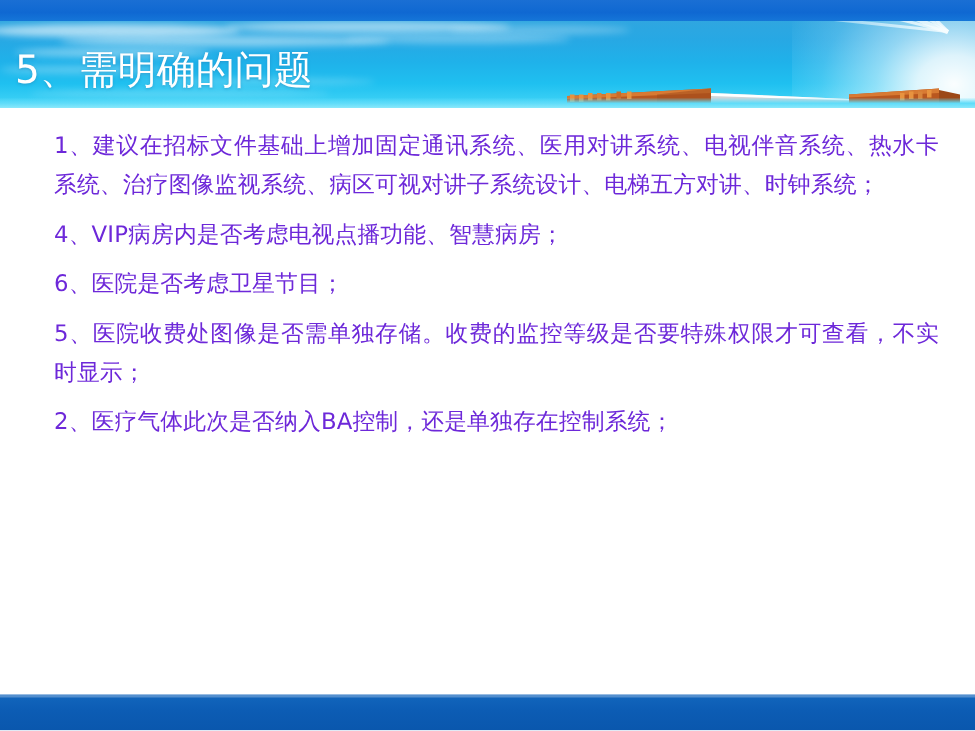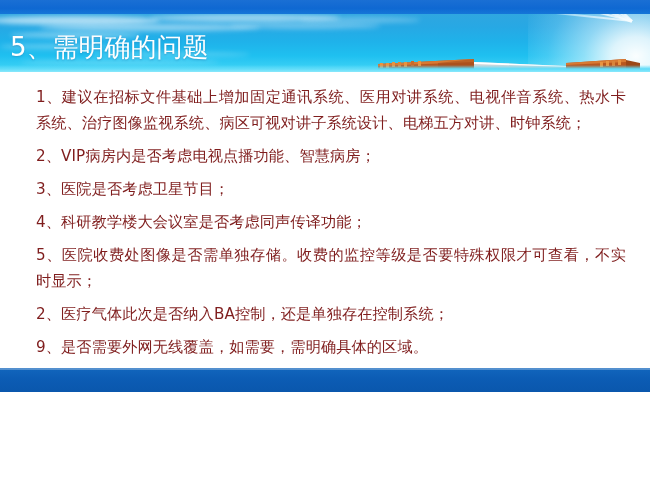--- a/index.html
+++ b/index.html
@@ -9,21 +9,21 @@
   body {
     width: 650px;
     height: 487px;
     overflow: hidden;
     background: #ffffff;
     font-family: "DejaVu Sans", "Liberation Sans", sans-serif;
   }
   .slide {
     position: relative;
     width: 650px;
-    height: 392px;
+    height: 487px;
     background: #ffffff;
     overflow: hidden;
   }
 
   
   .top-bar {
     position: absolute;
     left: 0;
     top: 0;
     width: 650px;
@@ -133,21 +133,21 @@
     left: 36px;
     top: 12px;
     width: 590px;
     margin: 0;
     padding: 0;
     list-style: none;
   }
   .body-item {
     font-size: 15.2px;
     line-height: 26px;
-    color: #7f1d1d;
+    color: #6d28d9;
     letter-spacing: 0.1px;
     text-align: justify;
     margin: 0 0 7px 0;
     text-indent: 0;
   }
 
   
   .bottom-bar {
     position: absolute;
     left: 0;
@@ -229,26 +229,24 @@
     </svg>
 
     <div class="horizon"></div>
   </div>
 
   <h1 class="slide-title">5、需明确的问题</h1>
 
   <div class="content">
     <ul class="body-list">
       <li class="body-item">1、建议在招标文件基础上增加固定通讯系统、医用对讲系统、电视伴音系统、热水卡系统、治疗图像监视系统、病区可视对讲子系统设计、电梯五方对讲、时钟系统；</li>
-      <li class="body-item">2、VIP病房内是否考虑电视点播功能、智慧病房；</li>
-      <li class="body-item">3、医院是否考虑卫星节目；</li>
-      <li class="body-item">4、科研教学楼大会议室是否考虑同声传译功能；</li>
+      <li class="body-item">4、VIP病房内是否考虑电视点播功能、智慧病房；</li>
+      <li class="body-item">6、医院是否考虑卫星节目；</li>
       <li class="body-item">5、医院收费处图像是否需单独存储。收费的监控等级是否要特殊权限才可查看，不实时显示；</li>
       <li class="body-item">2、医疗气体此次是否纳入BA控制，还是单独存在控制系统；</li>
-      <li class="body-item">9、是否需要外网无线覆盖，如需要，需明确具体的区域。</li>
     </ul>
   </div>
 
   <div class="bottom-bar">
     <div class="bottom-bar-edge"></div>
   </div>
 
 </div>
 
 </body></html>

